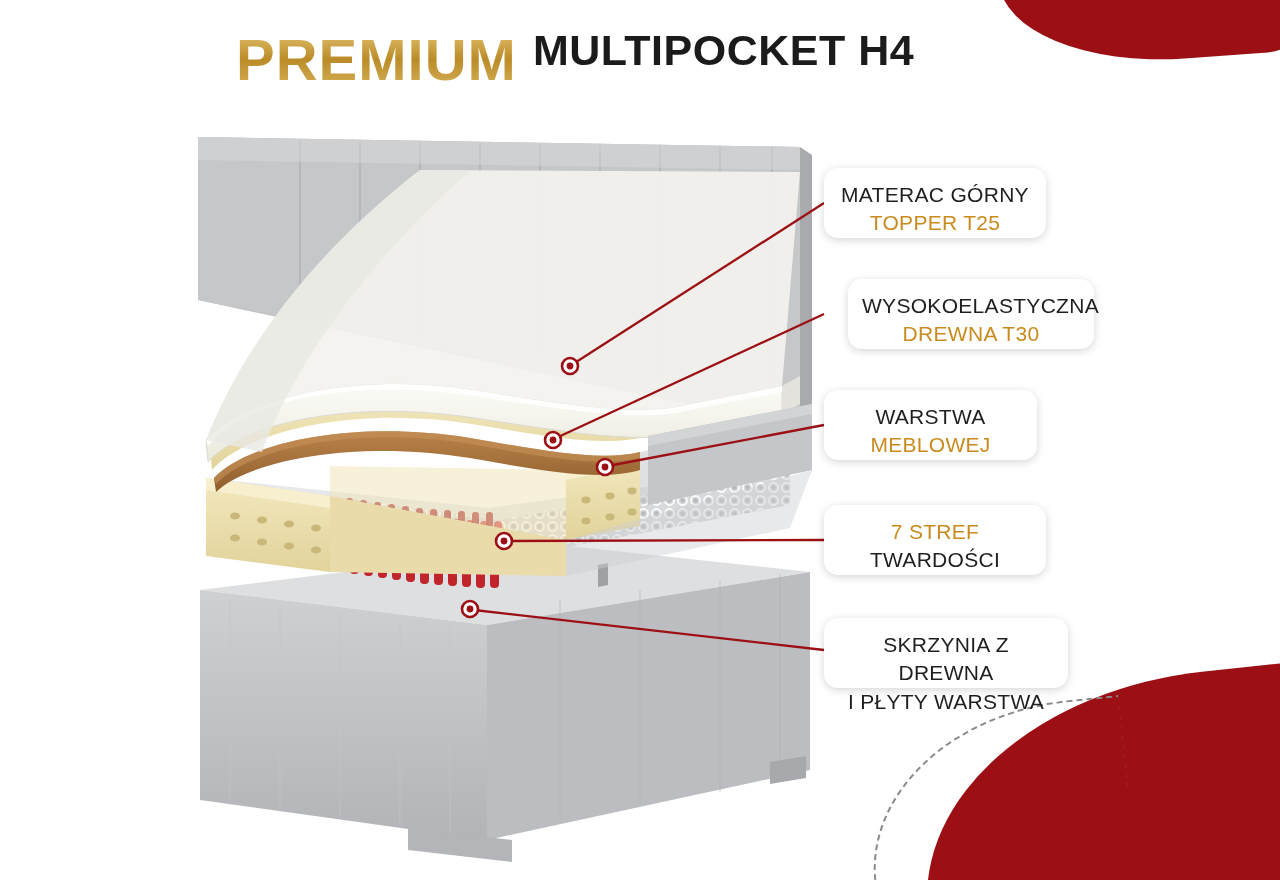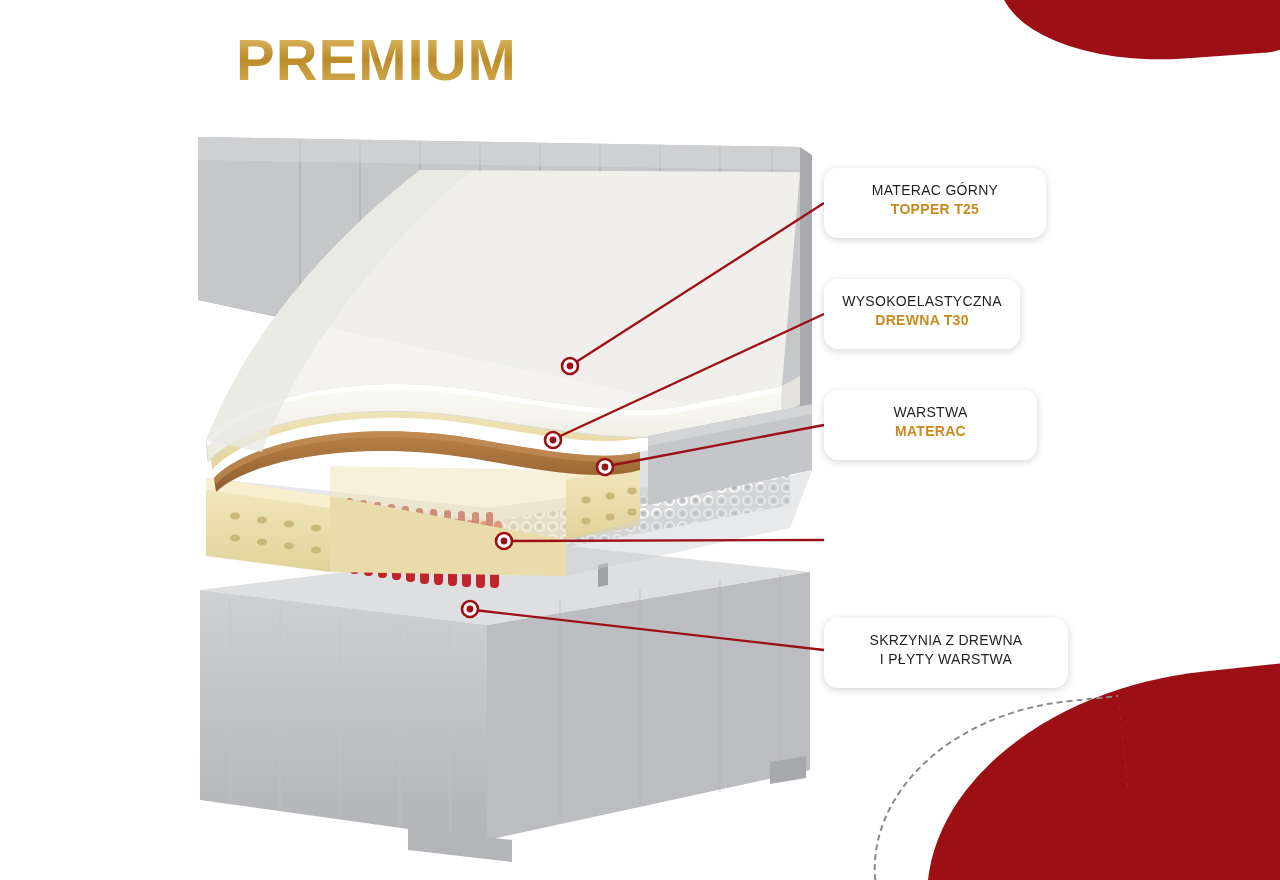--- a/index.html
+++ b/index.html
@@ -86,28 +86,28 @@
     background: #ffffff;
     border-radius: 14px;
     box-shadow: 0 2px 9px rgba(0,0,0,0.17);
     text-align: center;
     padding: 13px 14px;
     box-sizing: border-box;
     line-height: 1.35;
   }
   .callout .l1, .callout .l2 {
     display: block;
-    font-size: 14px;
+    font-size: 21px;
     letter-spacing: 0.3px;
   }
   .callout .plain { color: #1f1f1f; }
-  .callout .accent { color: #c98b1e; font-weight: bold; }
+  .callout .accent { color: #c98b1e; font-weight: normal; }
 
   #c1 { left: 824px; top: 168px;  width: 222px; height: 70px; }
-  #c2 { left: 824px; top: 279px;  width: 196px; height: 70px; }
+  #c2 { left: 848px; top: 279px;  width: 246px; height: 70px; }
   #c3 { left: 824px; top: 390px;  width: 213px; height: 70px; }
   #c4 { left: 824px; top: 505px;  width: 222px; height: 70px; }
   #c5 { left: 824px; top: 618px;  width: 244px; height: 70px; }
 
   
   svg.layer {
     position: absolute;
     left: 0; top: 0;
     width: 1280px;
     height: 880px;
@@ -121,20 +121,21 @@
 <body>
 
 <div id="stage">
 
   <div class="swash-top"></div>
   <div class="swash-bottom"></div>
   <div class="swash-dash"></div>
 
   <div class="title-wrap">
     <span class="title-premium">PREMIUM</span>
+    <span class="title-rest">MULTIPOCKET H4</span>
   </div>
 
   <svg class="layer" viewBox="0 0 1280 880">
     <defs>
       <linearGradient id="gFabric" x1="0" y1="0" x2="0" y2="1">
         <stop offset="0%" stop-color="#d3d4d6"></stop>
         <stop offset="100%" stop-color="#bcbdc0"></stop>
       </linearGradient>
       <linearGradient id="gFabricDark" x1="0" y1="0" x2="1" y2="0">
         <stop offset="0%" stop-color="#b9babd"></stop>
@@ -368,22 +369,26 @@
     <span class="l2 accent">TOPPER T25</span>
   </div>
 
   <div class="callout" id="c2">
     <span class="l1 plain">WYSOKOELASTYCZNA</span>
     <span class="l2 accent">DREWNA T30</span>
   </div>
 
   <div class="callout" id="c3">
     <span class="l1 plain">WARSTWA</span>
-    <span class="l2 accent">MATERAC</span>
-  </div>
-
+    <span class="l2 accent">MEBLOWEJ</span>
+  </div>
+
+  <div class="callout" id="c4">
+    <span class="l1 accent">7 STREF</span>
+    <span class="l2 plain">TWARDOŚCI</span>
+  </div>
 
   <div class="callout" id="c5">
     <span class="l1 plain">SKRZYNIA Z DREWNA</span>
     <span class="l2 plain">I PŁYTY WARSTWA</span>
   </div>
 
 </div>
 
 </body></html>

